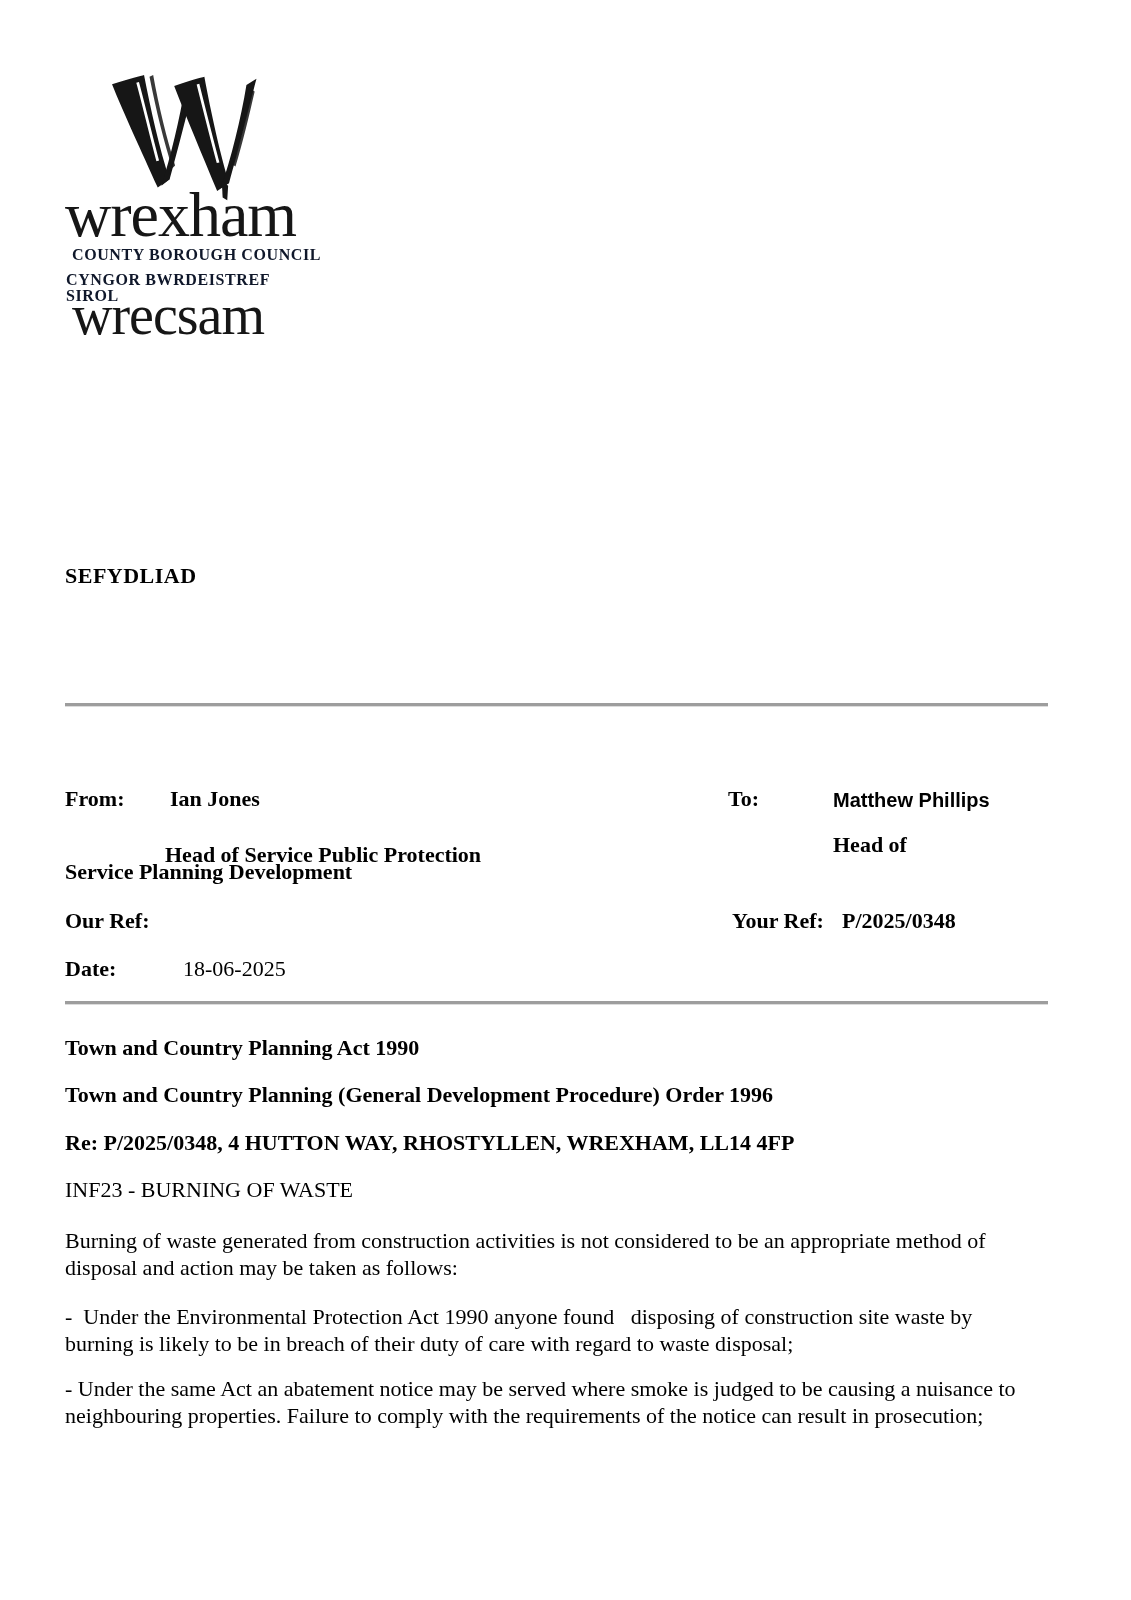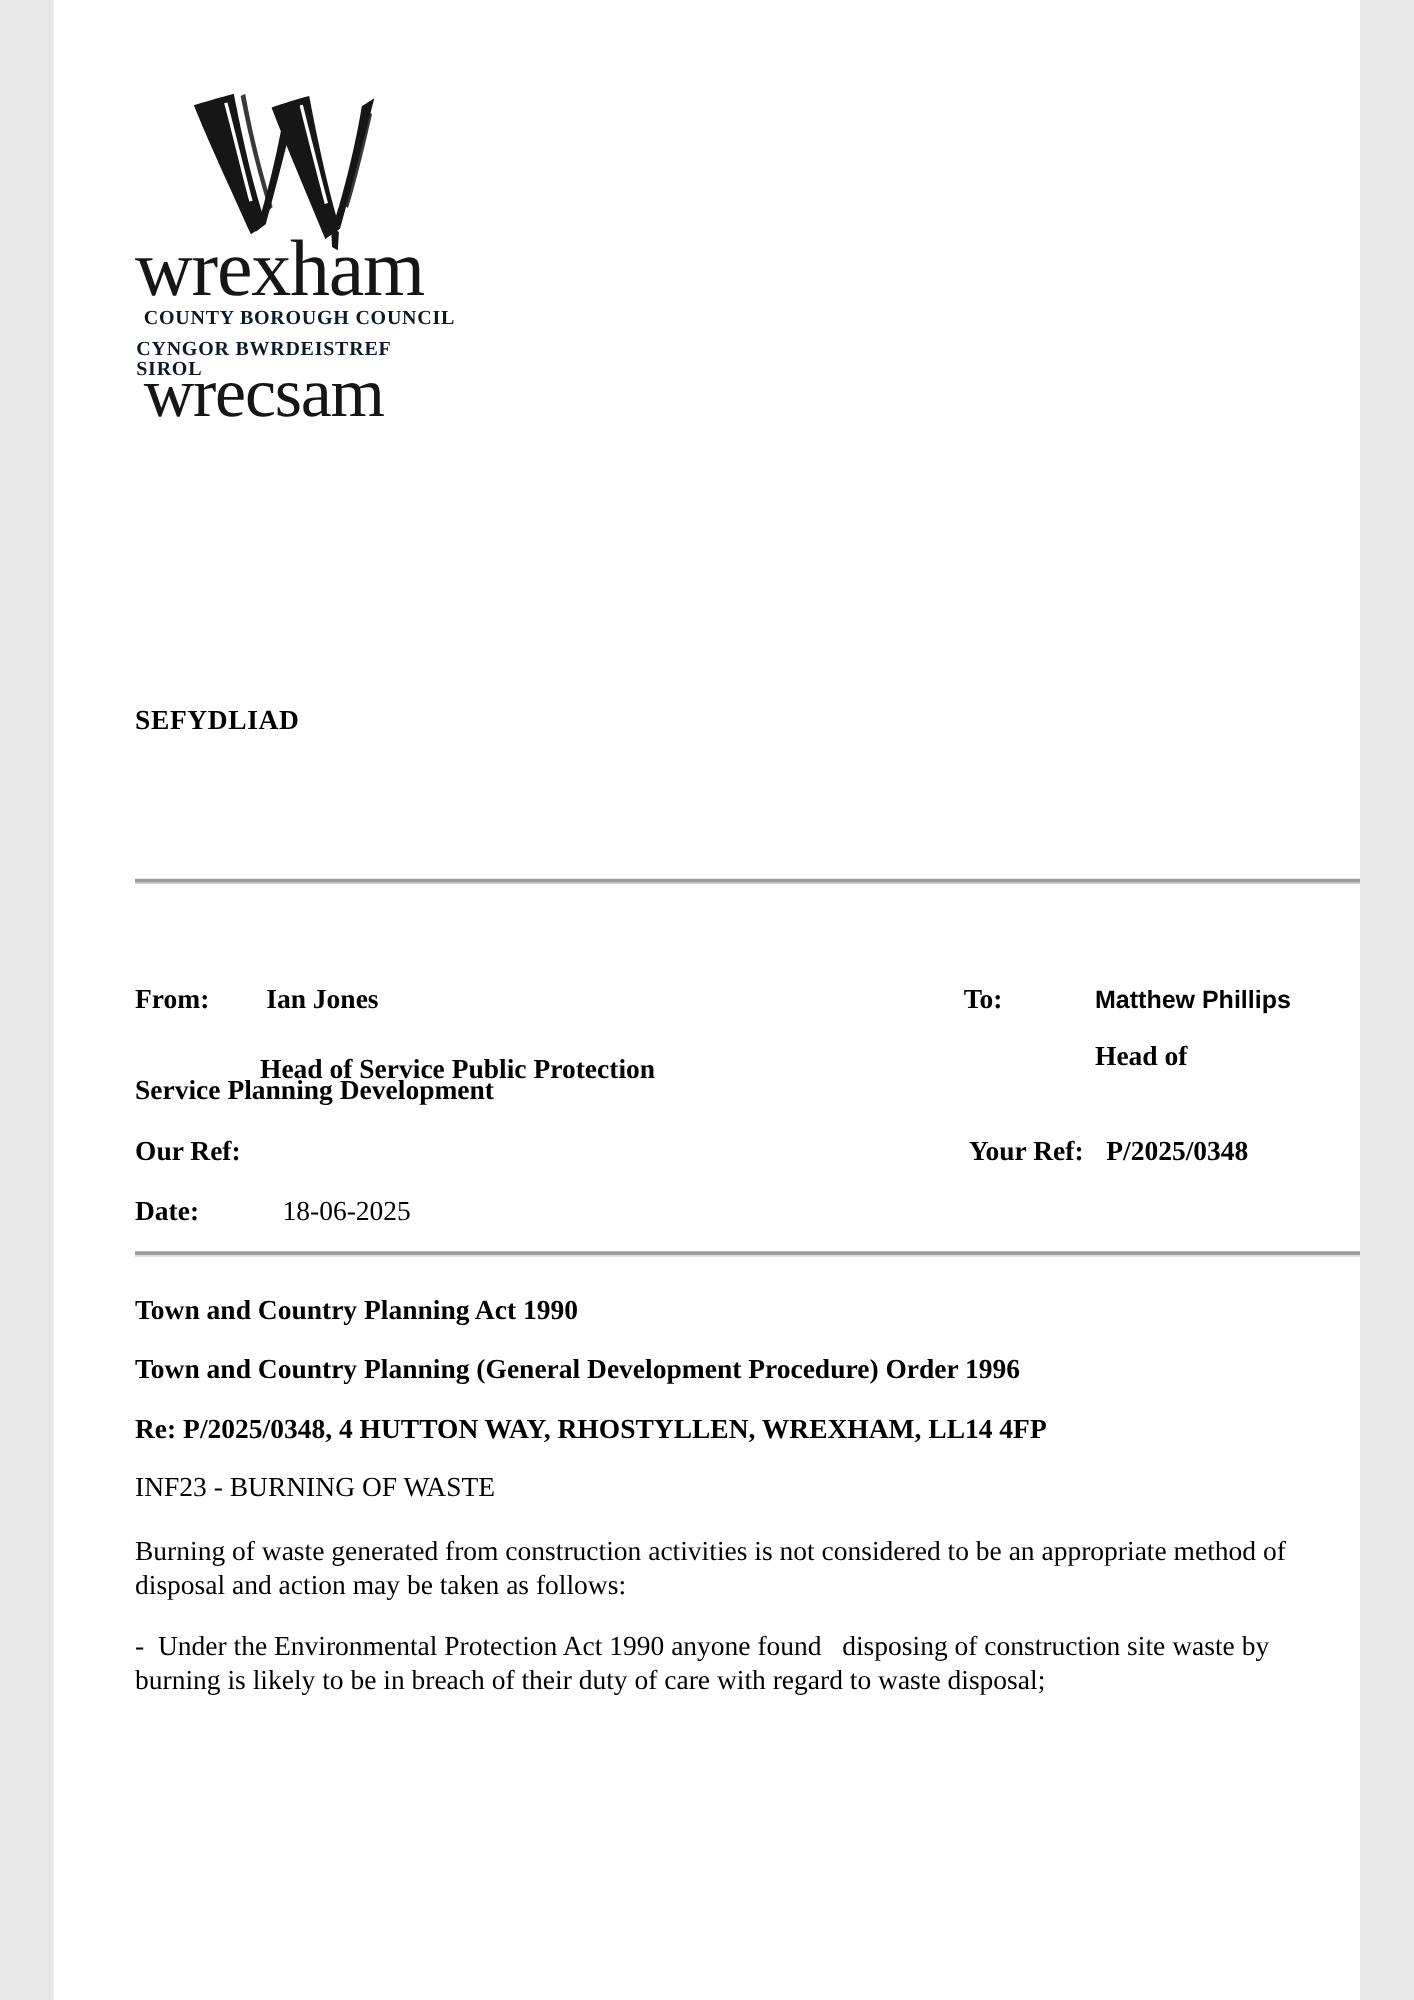--- a/index.html
+++ b/index.html
@@ -1,18 +1,18 @@
 <!DOCTYPE html>
 <html><head>
 <meta charset="utf-8">
 <style>
   html,body{margin:0;padding:0;background:#e8e8e8;}
   .page{
     position:relative;
-    width:1045px;height:1600px;
+    width:1131px;height:1600px;
     margin:0 auto;
     background:#ffffff;
     font-family:"Liberation Serif","DejaVu Serif",serif;
     color:#000;
     overflow:hidden;
   }
   
   .logo{position:absolute;left:65px;top:75px;width:260px;height:290px;}
   .logo .wmark{position:absolute;left:38px;top:0;width:168px;height:128px;}
   .logo .wordmark-en{position:absolute;left:0;top:108px;font-size:64px;line-height:64px;letter-spacing:-1px;color:#161616;}
@@ -99,15 +99,16 @@
 
   <div class="content">
     <p class="subject-heading sh-1">Town and Country Planning Act 1990</p>
     <p class="subject-heading sh-2">Town and Country Planning (General Development Procedure) Order 1996</p>
     <p class="subject-heading sh-3">Re: P/2025/0348, 4 HUTTON WAY, RHOSTYLLEN, WREXHAM, LL14 4FP </p>
 
     <p class="inf-heading">INF23 - BURNING OF WASTE</p>
 
     <p class="body-par bp-1">Burning of waste generated from construction activities is not considered to be an appropriate method of disposal and action may be taken as follows:</p>
     <p class="body-par bp-2">-  Under the Environmental Protection Act 1990 anyone found   disposing of construction site waste by burning is likely to be in breach of their duty of care with regard to waste disposal;</p>
+    <p class="body-par bp-3">- Under the same Act an abatement notice may be served where smoke is judged to be causing a nuisance to neighbouring properties. Failure to comply with the requirements of the notice can result in prosecution;</p>
   </div>
 
 </div>
 
 </body></html>

